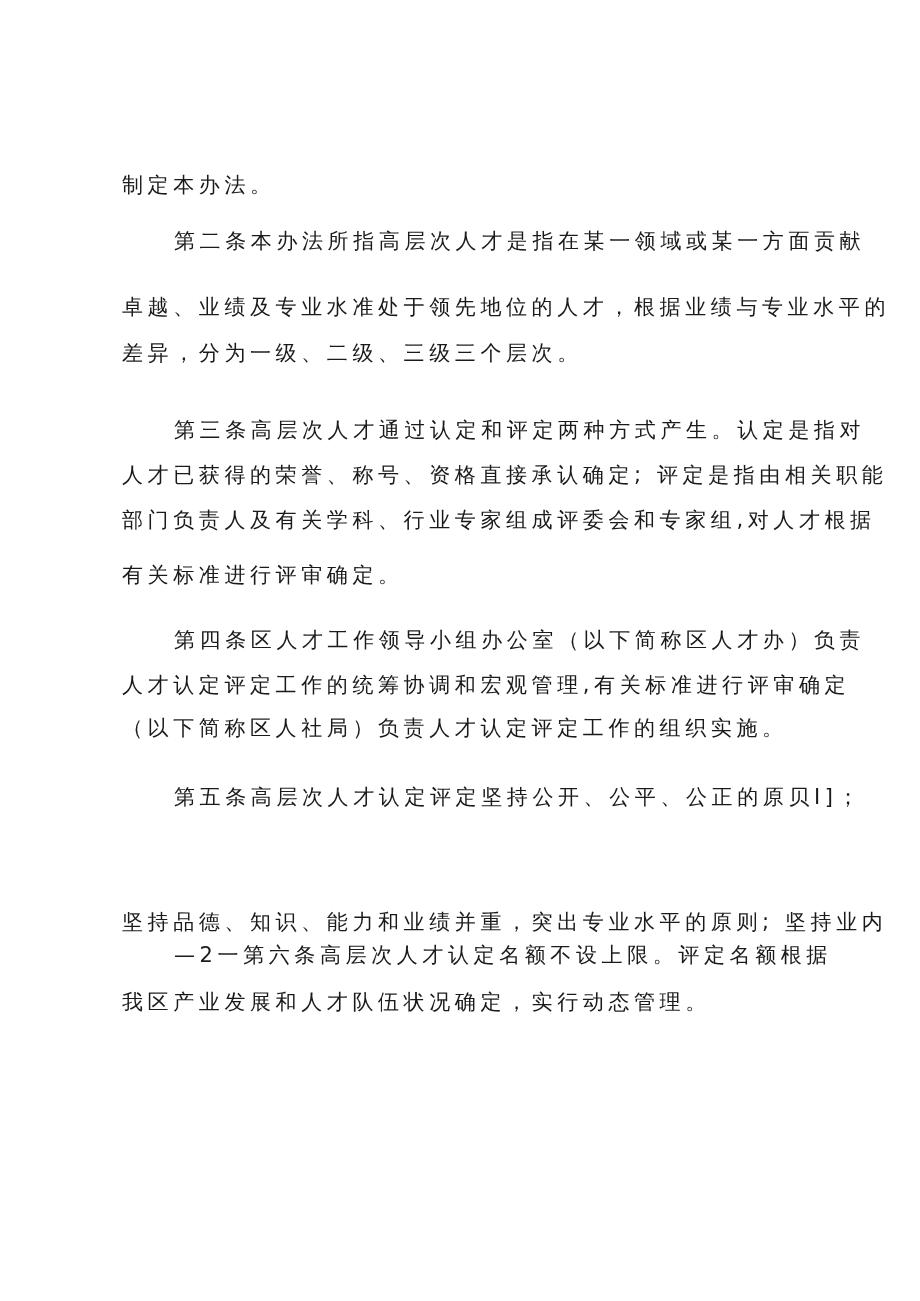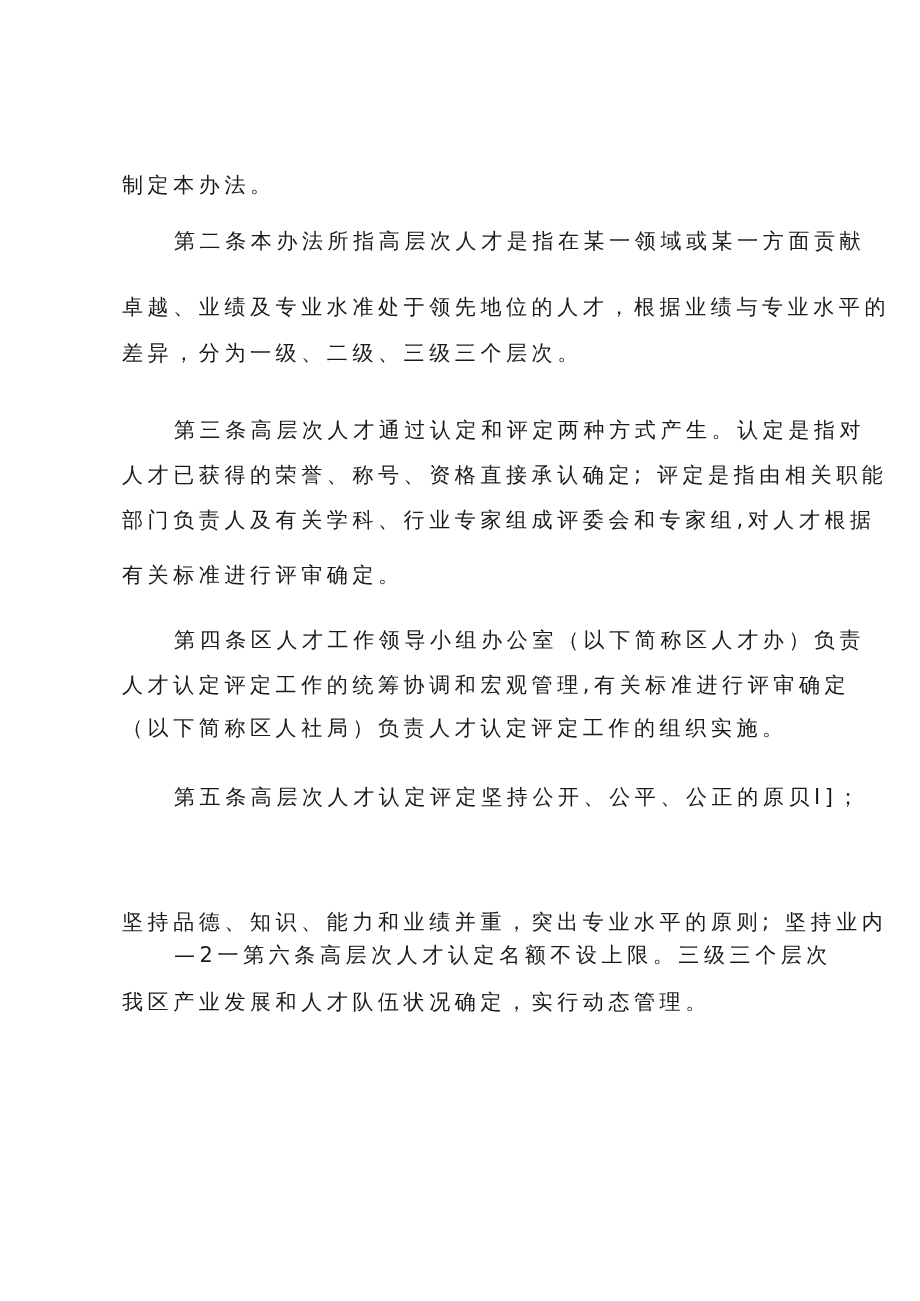--- a/index.html
+++ b/index.html
@@ -33,16 +33,16 @@
   <div class="line" style="top:507px;">部门负责人及有关学科、行业专家组成评委会和专家组,对人才根据</div>
   <div class="line" style="top:550px;margin-top:12px;">有关标准进行评审确定。</div>
 
   <div class="line indent" style="top:627px;">第四条区人才工作领导小组办公室（以下简称区人才办）负责</div>
   <div class="line" style="top:672px;">人才认定评定工作的统筹协调和宏观管理,有关标准进行评审确定</div>
   <div class="line" style="top:715px;">（以下简称区人社局）负责人才认定评定工作的组织实施。</div>
 
   <div class="line indent" style="top:784px;">第五条高层次人才认定评定坚持公开、公平、公正的原贝I]；</div>
   <div class="line" style="top:867px;margin-top:42px;">坚持品德、知识、能力和业绩并重，突出专业水平的原则; 坚持业内</div>
 
-  <div class="line indent" style="top:942px;">—2一第六条高层次人才认定名额不设上限。三级三个层次</div>
+  <div class="line indent" style="top:942px;">—2一第六条高层次人才认定名额不设上限。评定名额根据</div>
   <div class="line" style="top:989px;">我区产业发展和人才队伍状况确定，实行动态管理。</div>
 
 </div>
 
 </body></html>

